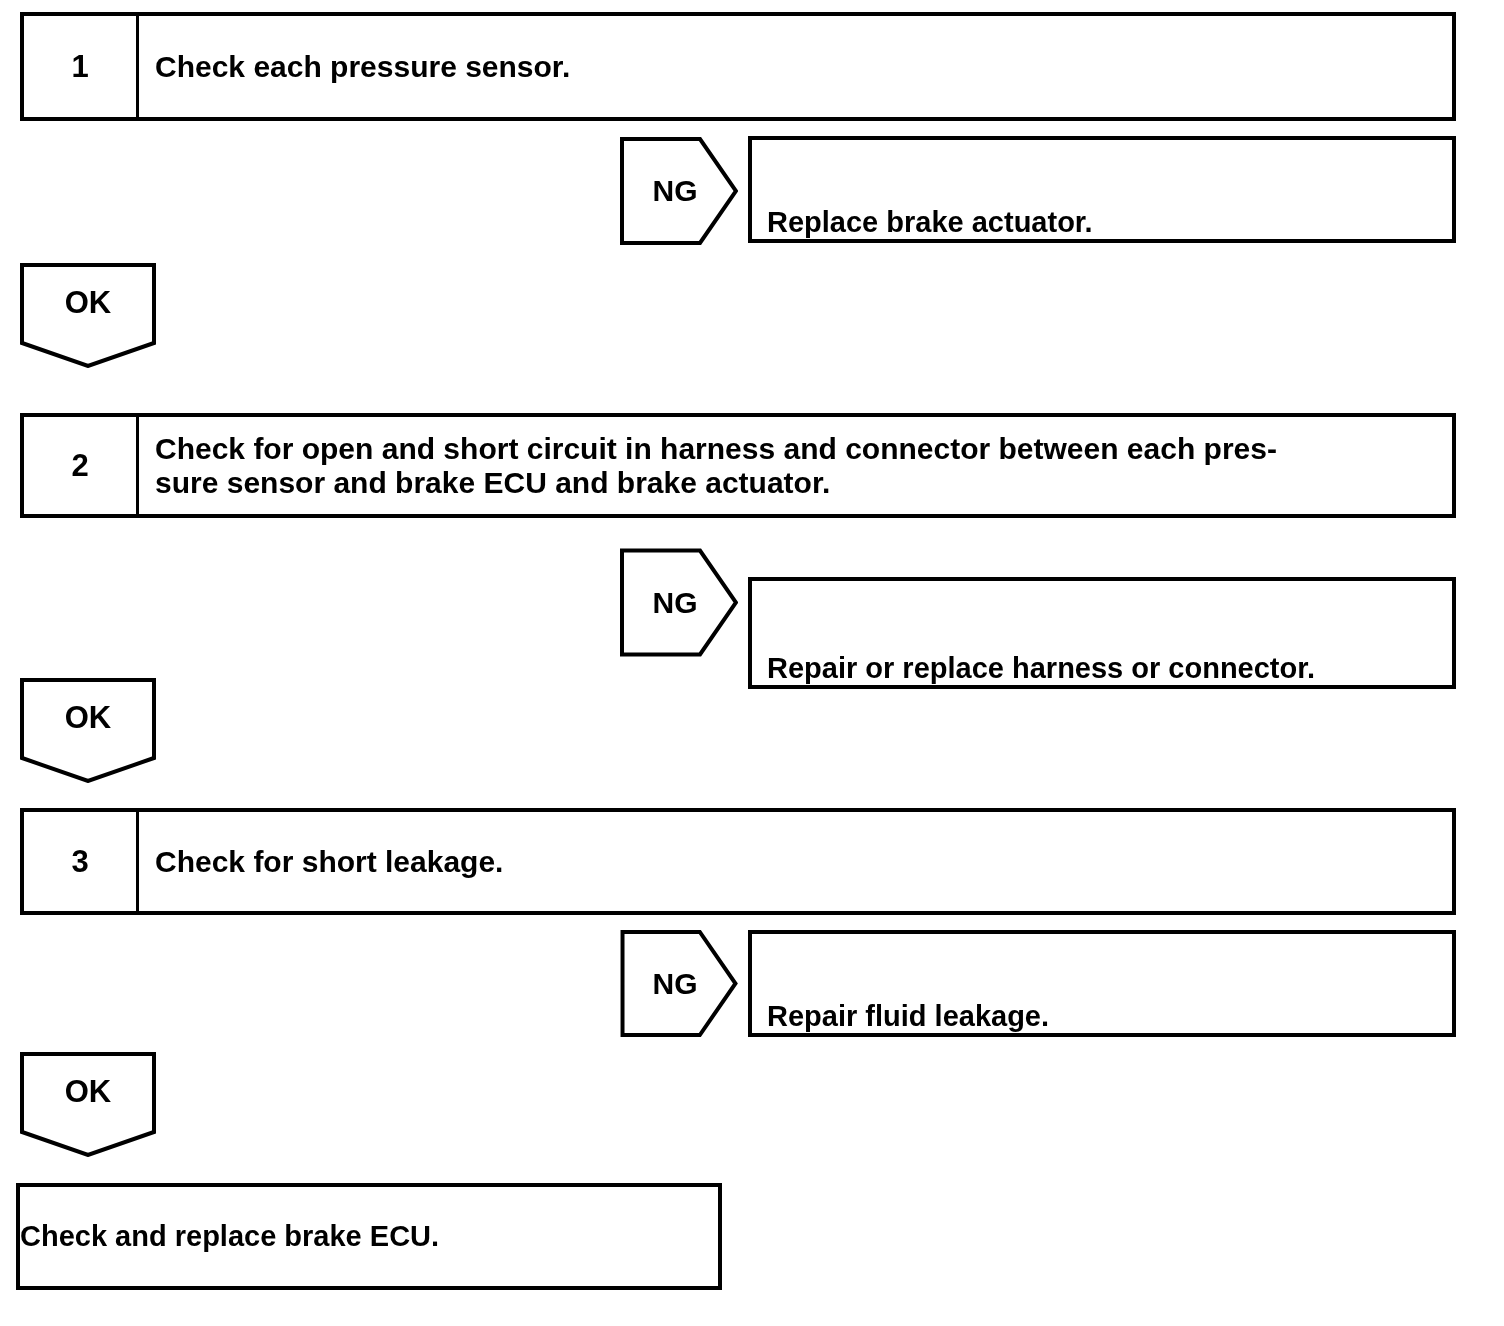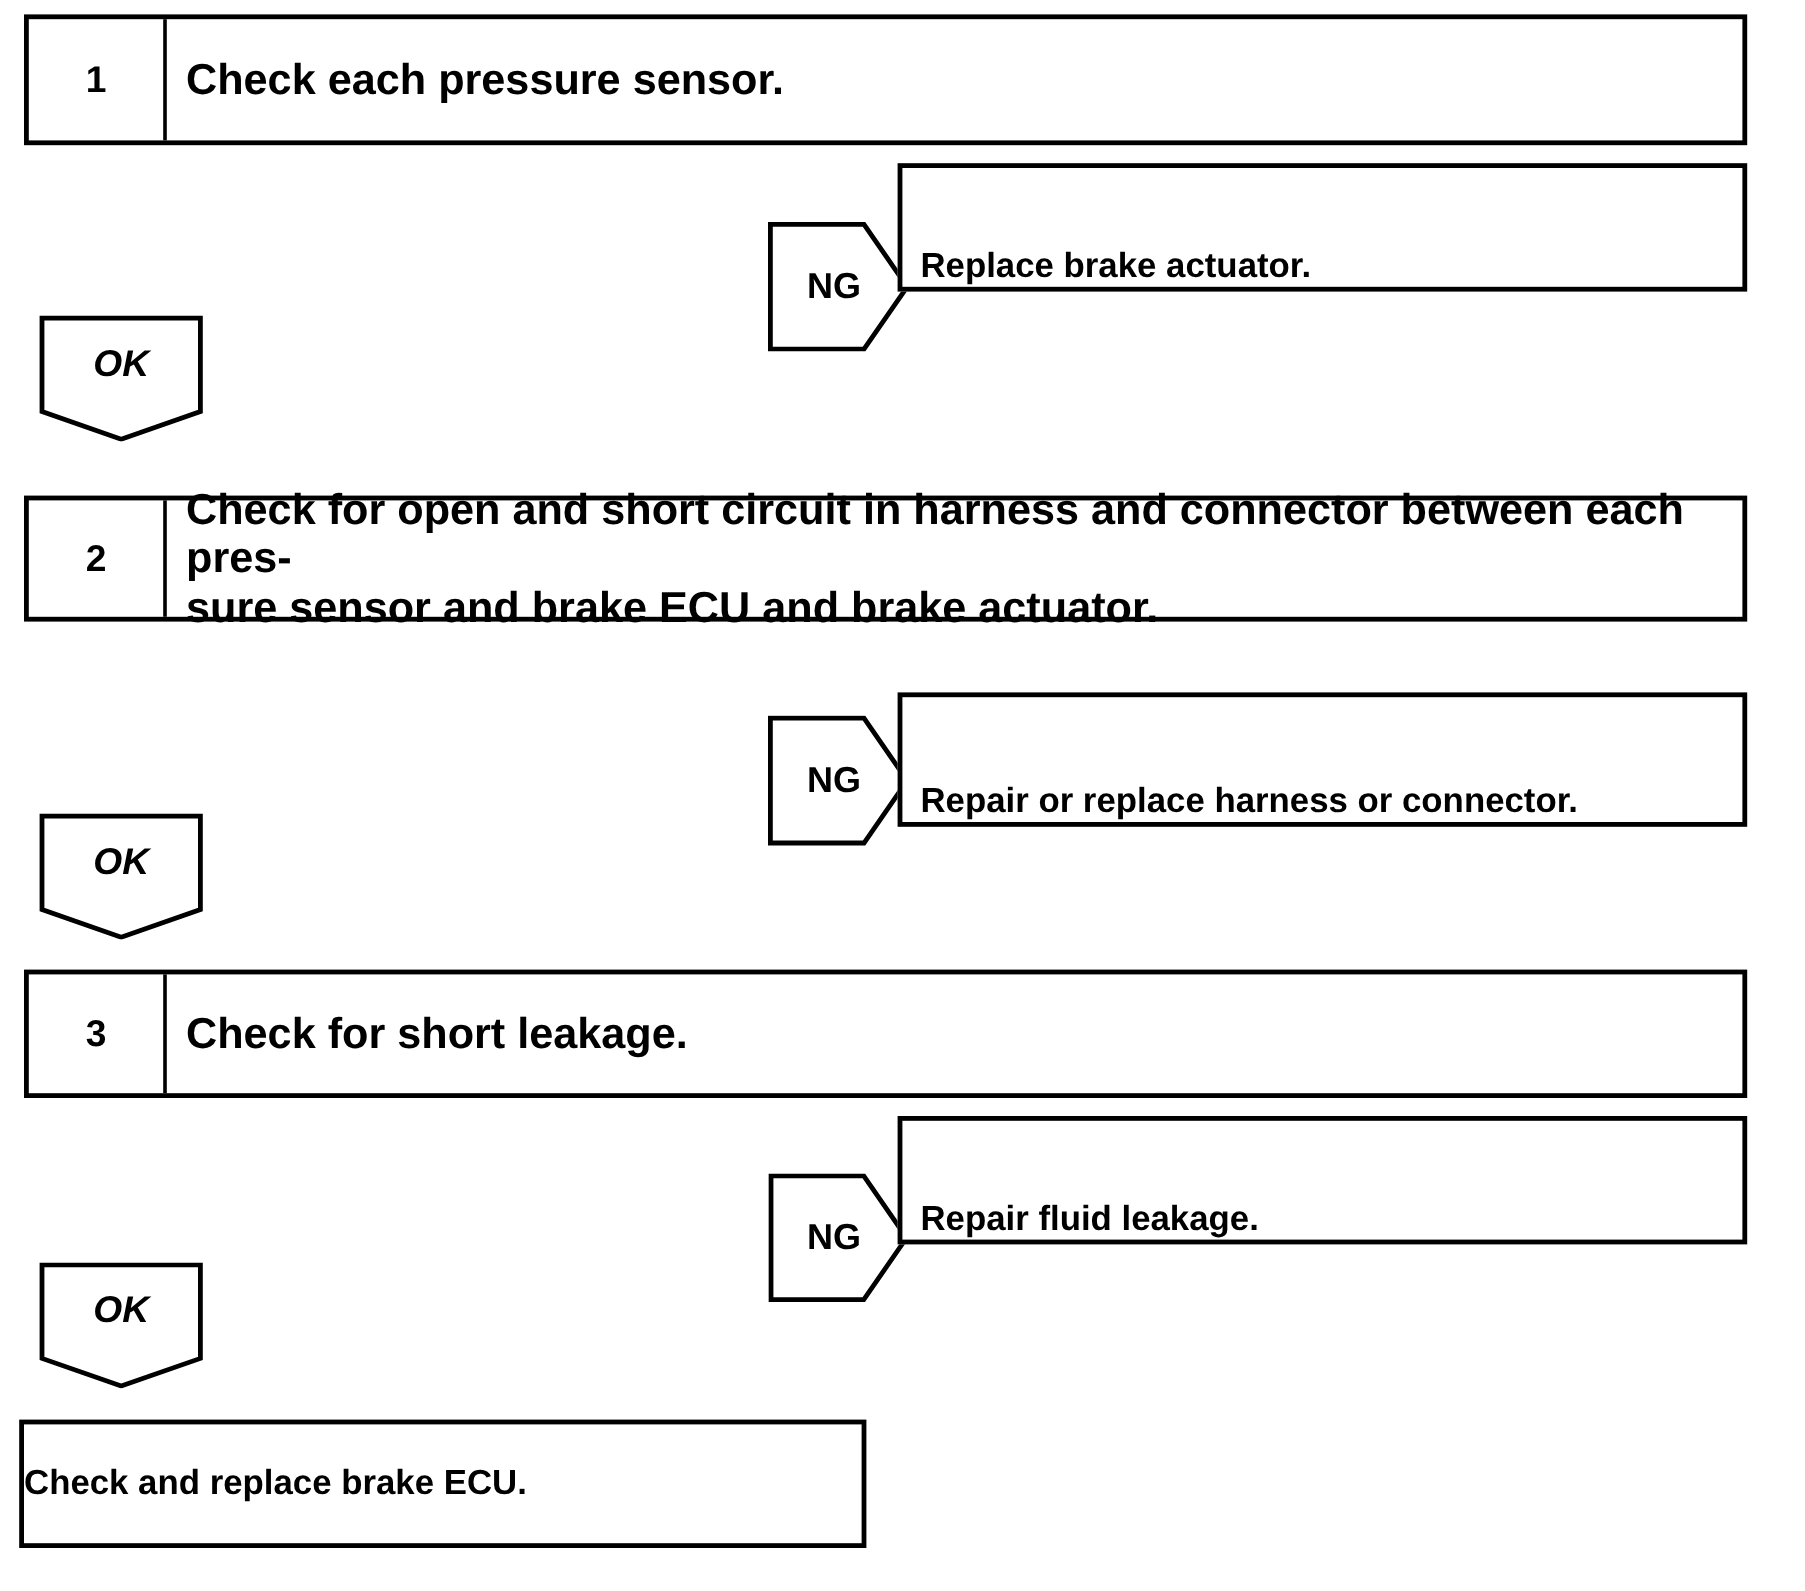--- a/index.html
+++ b/index.html
@@ -35,31 +35,30 @@
     display: flex;
     align-items: center;
     justify-content: center;
     font-size: 31px;
   }
   .step-text {
     flex: 1;
     display: flex;
     align-items: center;
     padding: 0 20px 0 16px;
-    font-size: 36px;
+    font-size: 30px;
     line-height: 1.12;
     white-space: pre-line;
   }
   
   .ng-arrow {
     position: absolute;
-    left: 640px;
+    left: 620px;
     width: 118px;
     height: 108px;
-    margin-top: 48px;
   }
   .ng-arrow svg { display: block; width: 100%; height: 100%; }
   .ng-label {
     position: absolute;
     left: 0; top: 0;
     width: 110px; height: 100%;
     display: flex;
     align-items: center;
     justify-content: center;
     font-size: 30px;
@@ -73,24 +72,23 @@
     box-sizing: border-box;
     background: #fff;
     display: flex;
     align-items: flex-end;
     padding-left: 15px;
     font-size: 29px;
   }
   
   .ok-arrow {
     position: absolute;
-    left: 21px;
+    left: 8px;
     width: 160px;
     height: 105px;
-    font-style: italic;
   }
   .ok-arrow svg { display: block; width: 100%; height: 100%; }
   .ok-label {
     position: absolute;
     left: 0; top: 0;
     width: 100%; height: 80px;
     display: flex;
     align-items: center;
     justify-content: center;
     font-size: 31px;

